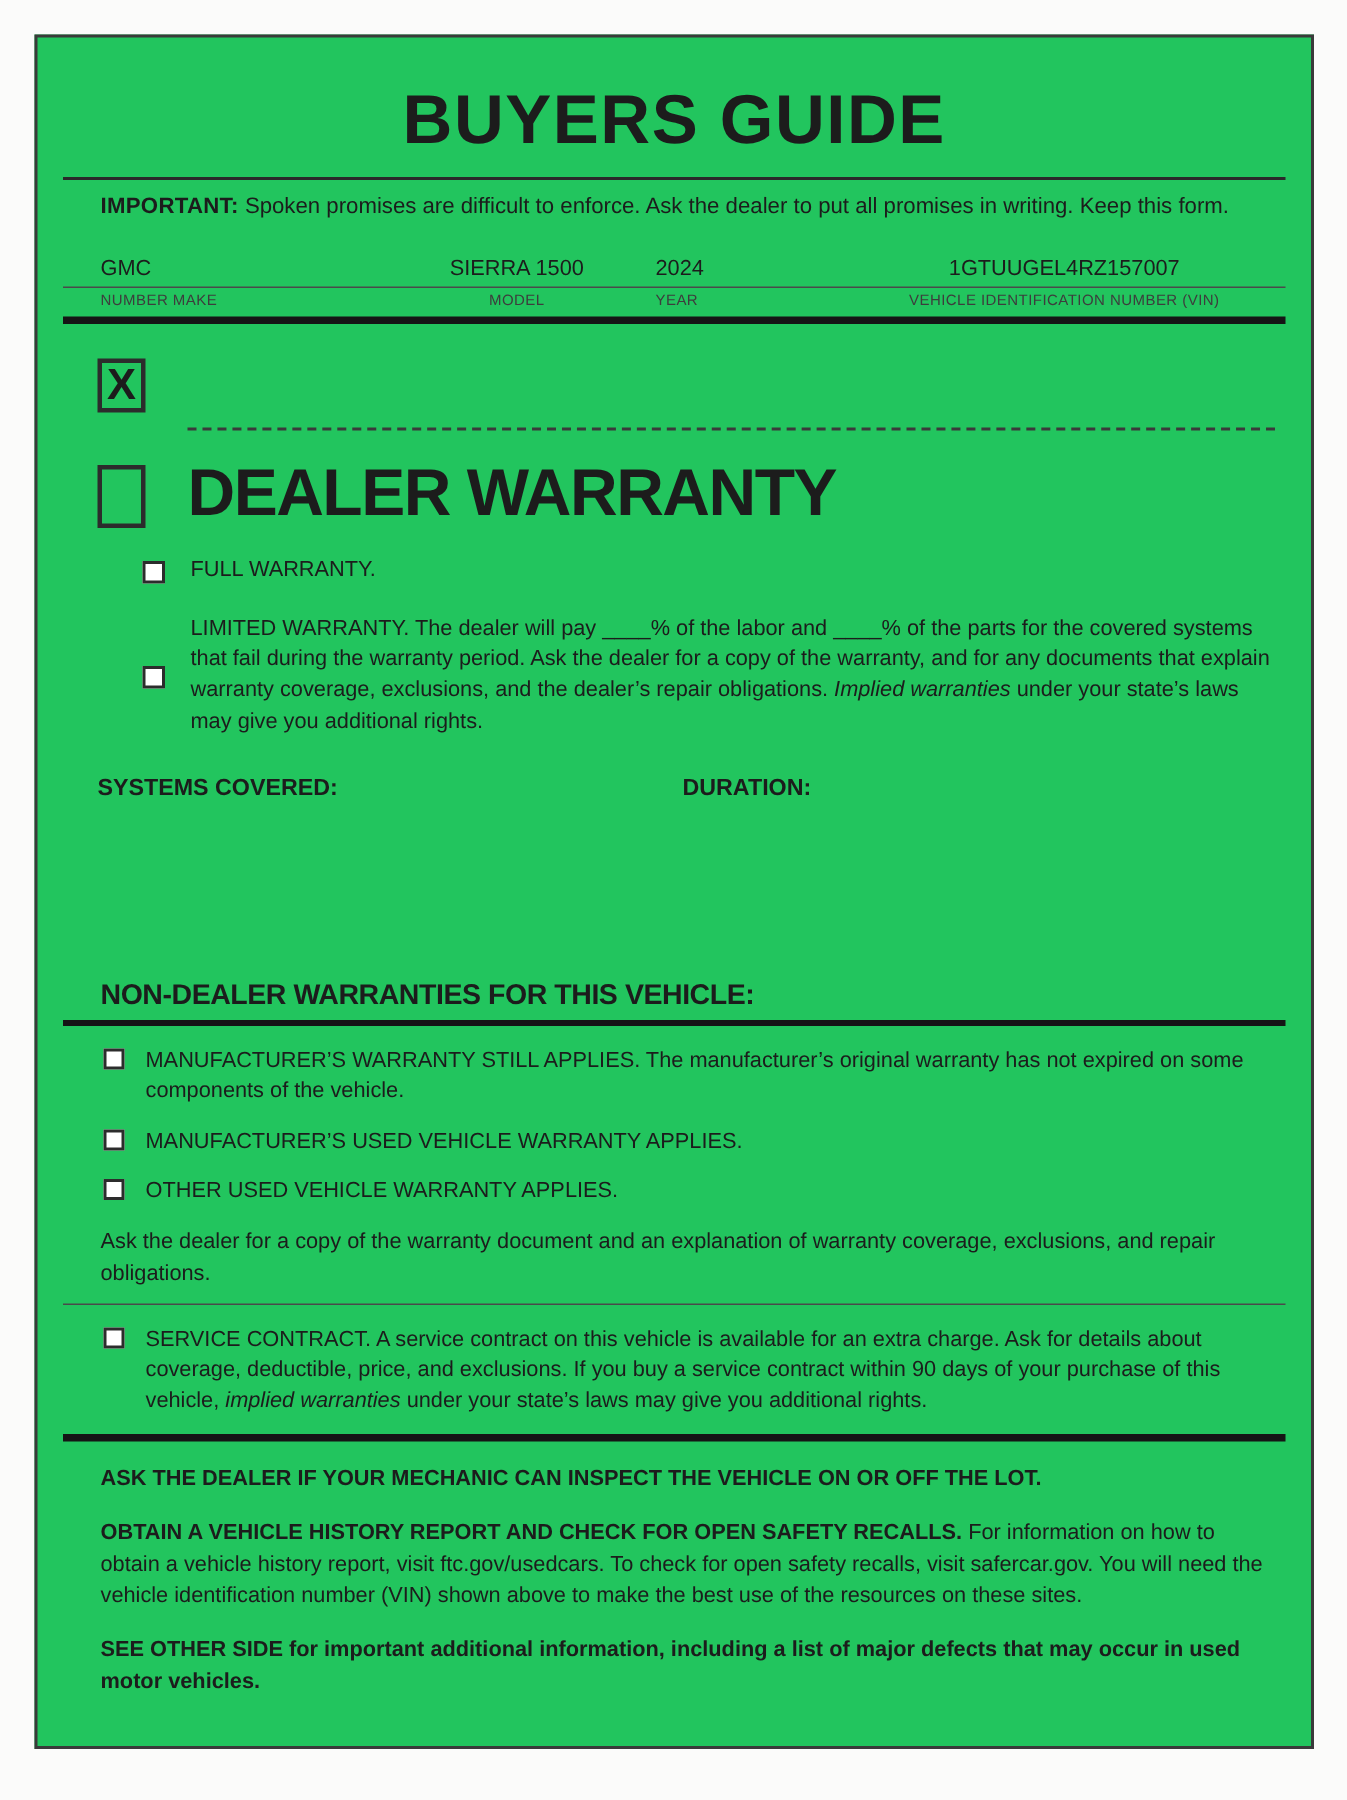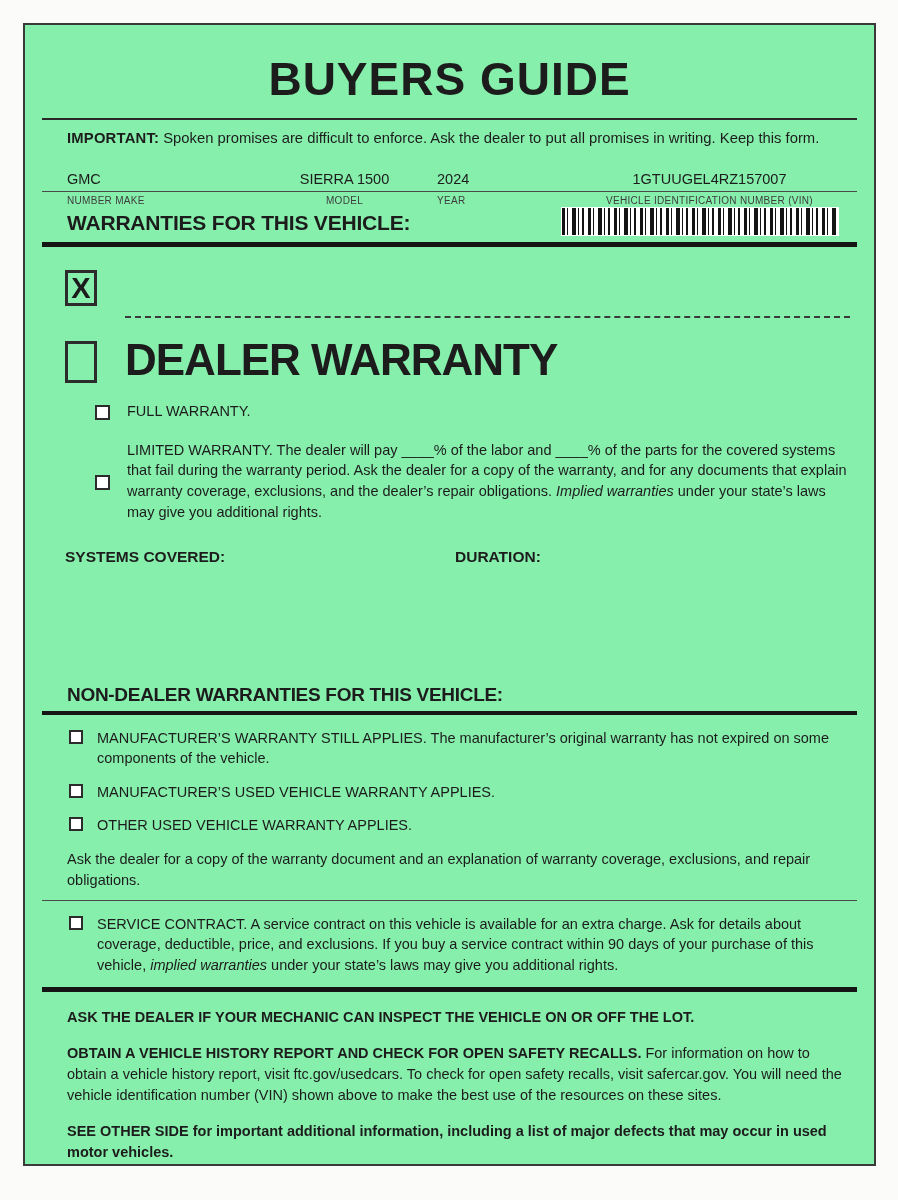--- a/index.html
+++ b/index.html
@@ -6,21 +6,21 @@
   html,body { width:898px; height:1200px; }
   body {
     background:#fbfbfa;
     font-family:"Liberation Sans", sans-serif;
     color:#1c1c1c;
     position:relative;
   }
   .sheet {
     position:absolute; left:23px; top:23px;
     width:853px; height:1143px;
-    background:#86efac;
+    background:#22c55e;
     border:2px solid #3a3a3a;
     overflow:hidden;
   }
   .rule        { border-top:2px solid #2a2a2a; margin:0 17px; }
   .rule-thin   { border-top:1.5px solid #4a4a4a; margin:0 17px; }
   .rule-thick  { border-top:5px solid #151515; margin:0 17px; }
   .rule-thick4 { border-top:4px solid #151515; margin:0 17px; }
 
   .doc-title {
     text-align:center; font-weight:700; font-size:46px;
@@ -124,24 +124,20 @@
     <div class="vcol4">1GTUUGEL4RZ157007</div>
   </div>
   <div class="rule-thin"></div>
   <div class="veh-labels">
     <div class="vcol1">NUMBER MAKE</div>
     <div class="vcol2">MODEL</div>
     <div class="vcol3">YEAR</div>
     <div class="vcol4">VEHICLE IDENTIFICATION NUMBER (VIN)</div>
   </div>
 
-  <div class="warr-row">
-    <div class="warr-heading">WARRANTIES FOR THIS VEHICLE:</div>
-    <div class="barcode"></div>
-  </div>
 
   <div class="rule-thick rule-warr"></div>
 
   <div class="bigrow">
     <div class="bigbox">
         <span>X</span>
       </div>
   </div>
 
   <div class="dashed"></div>

